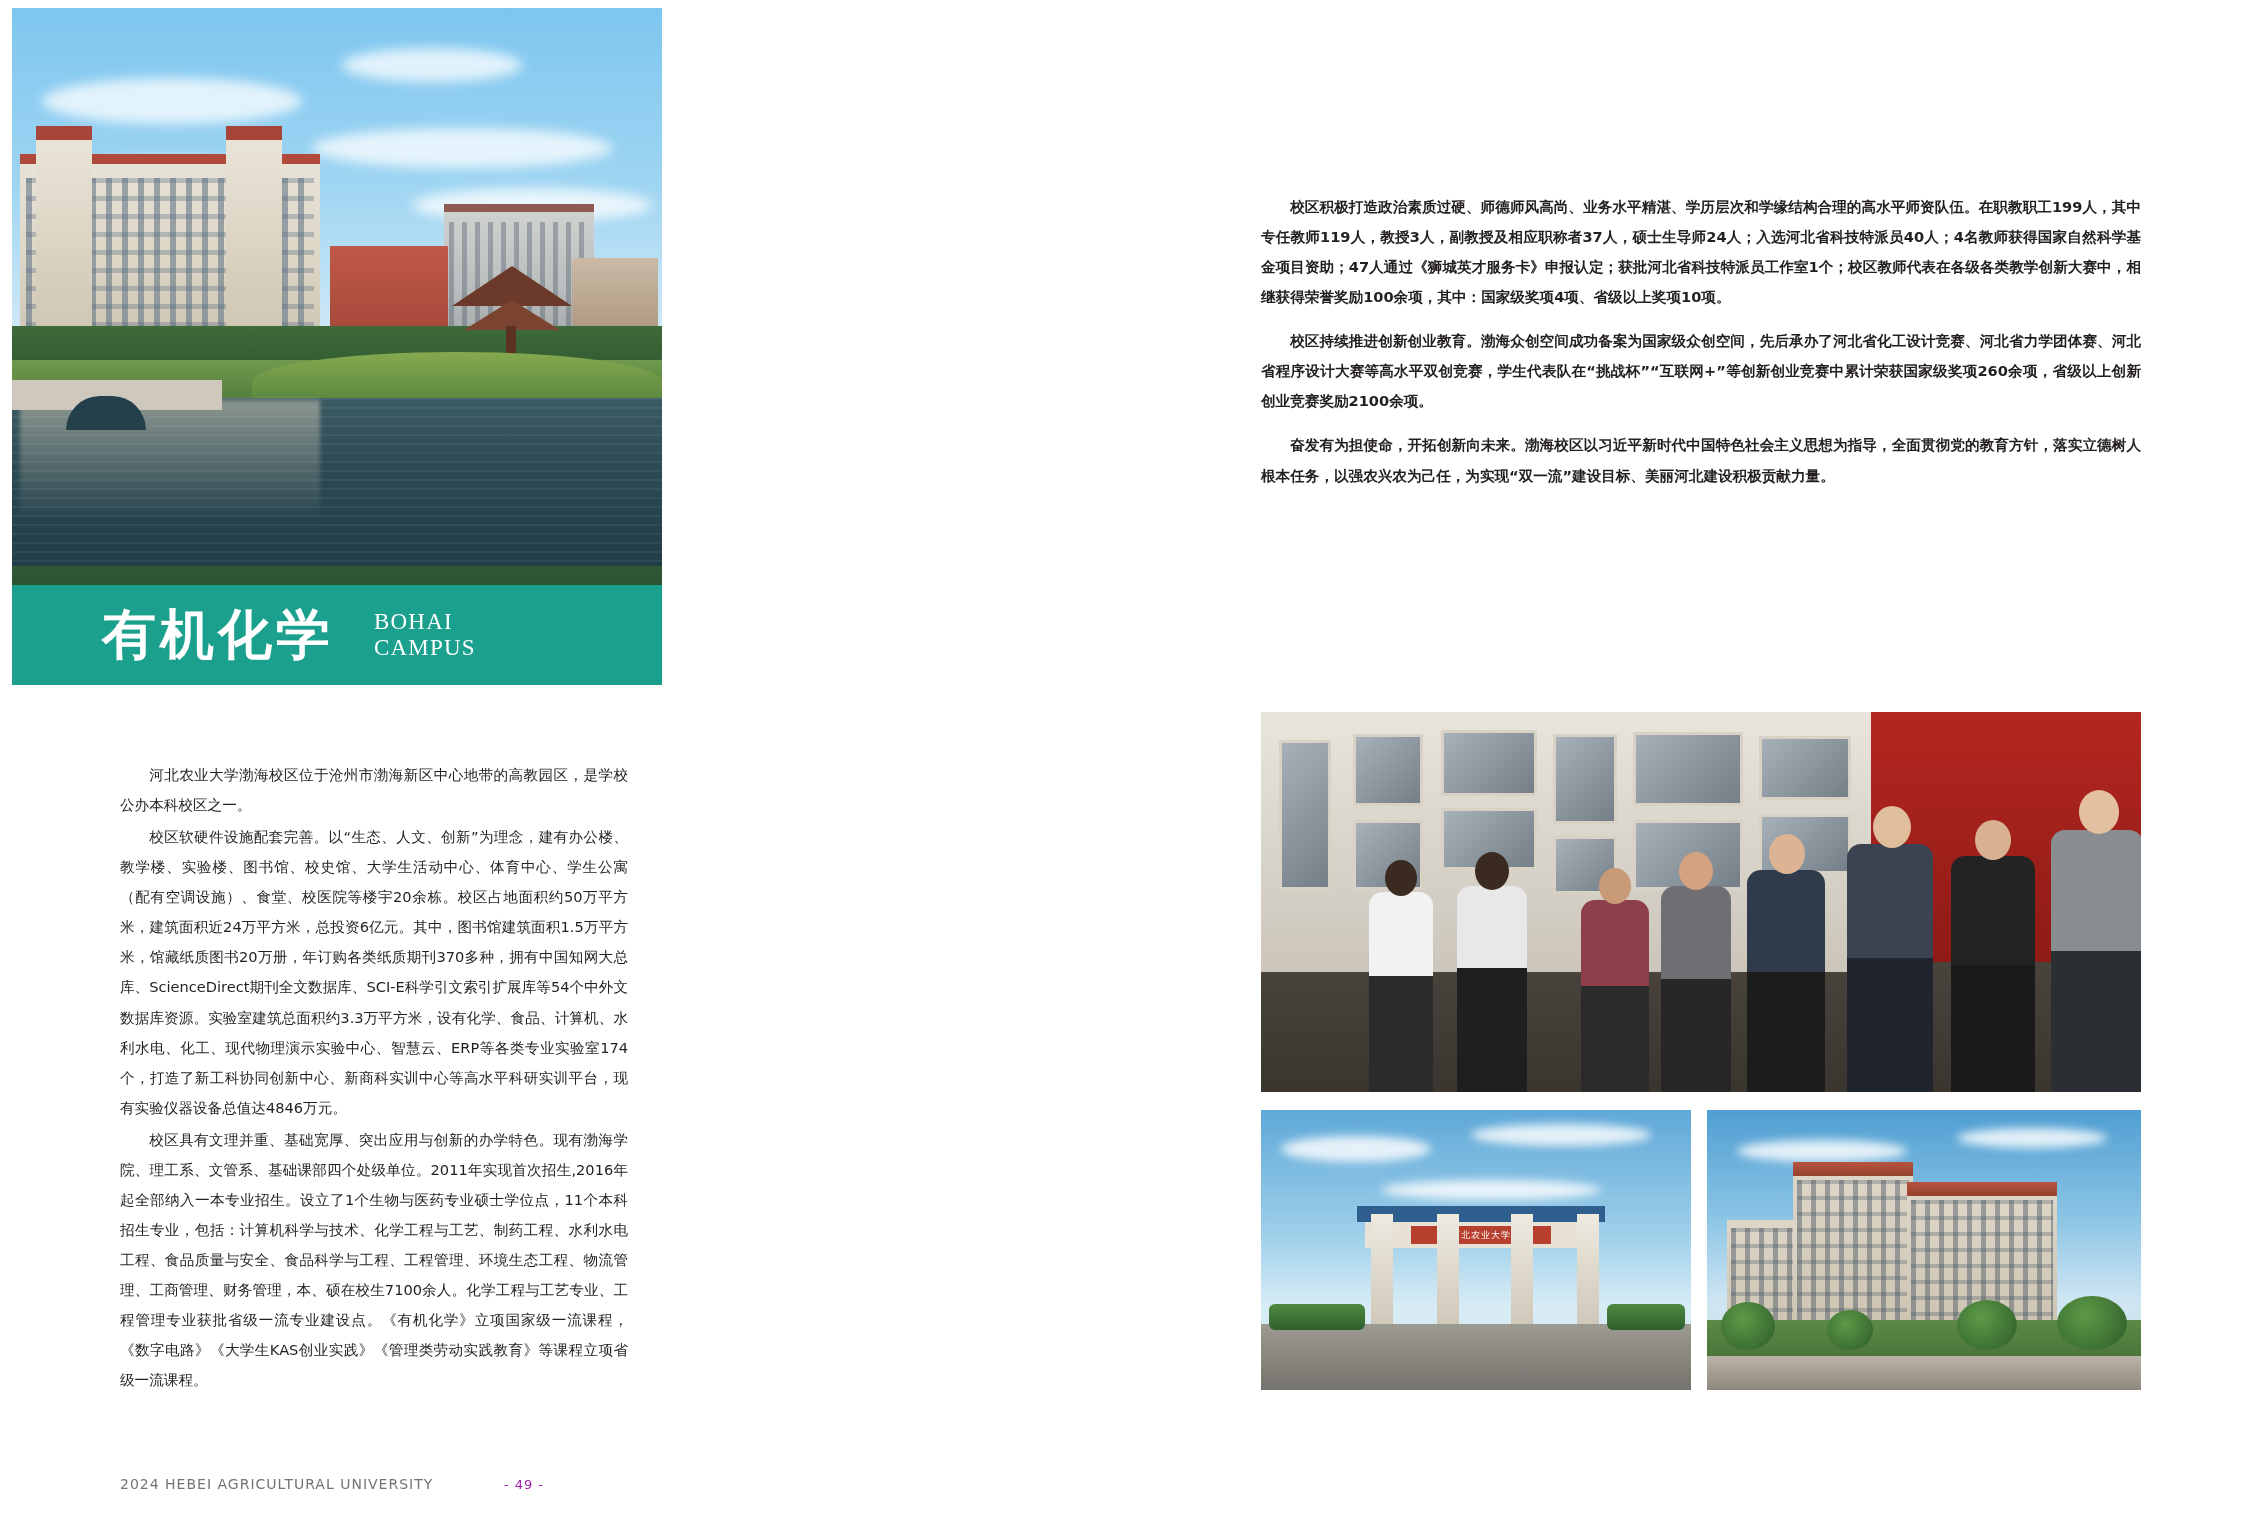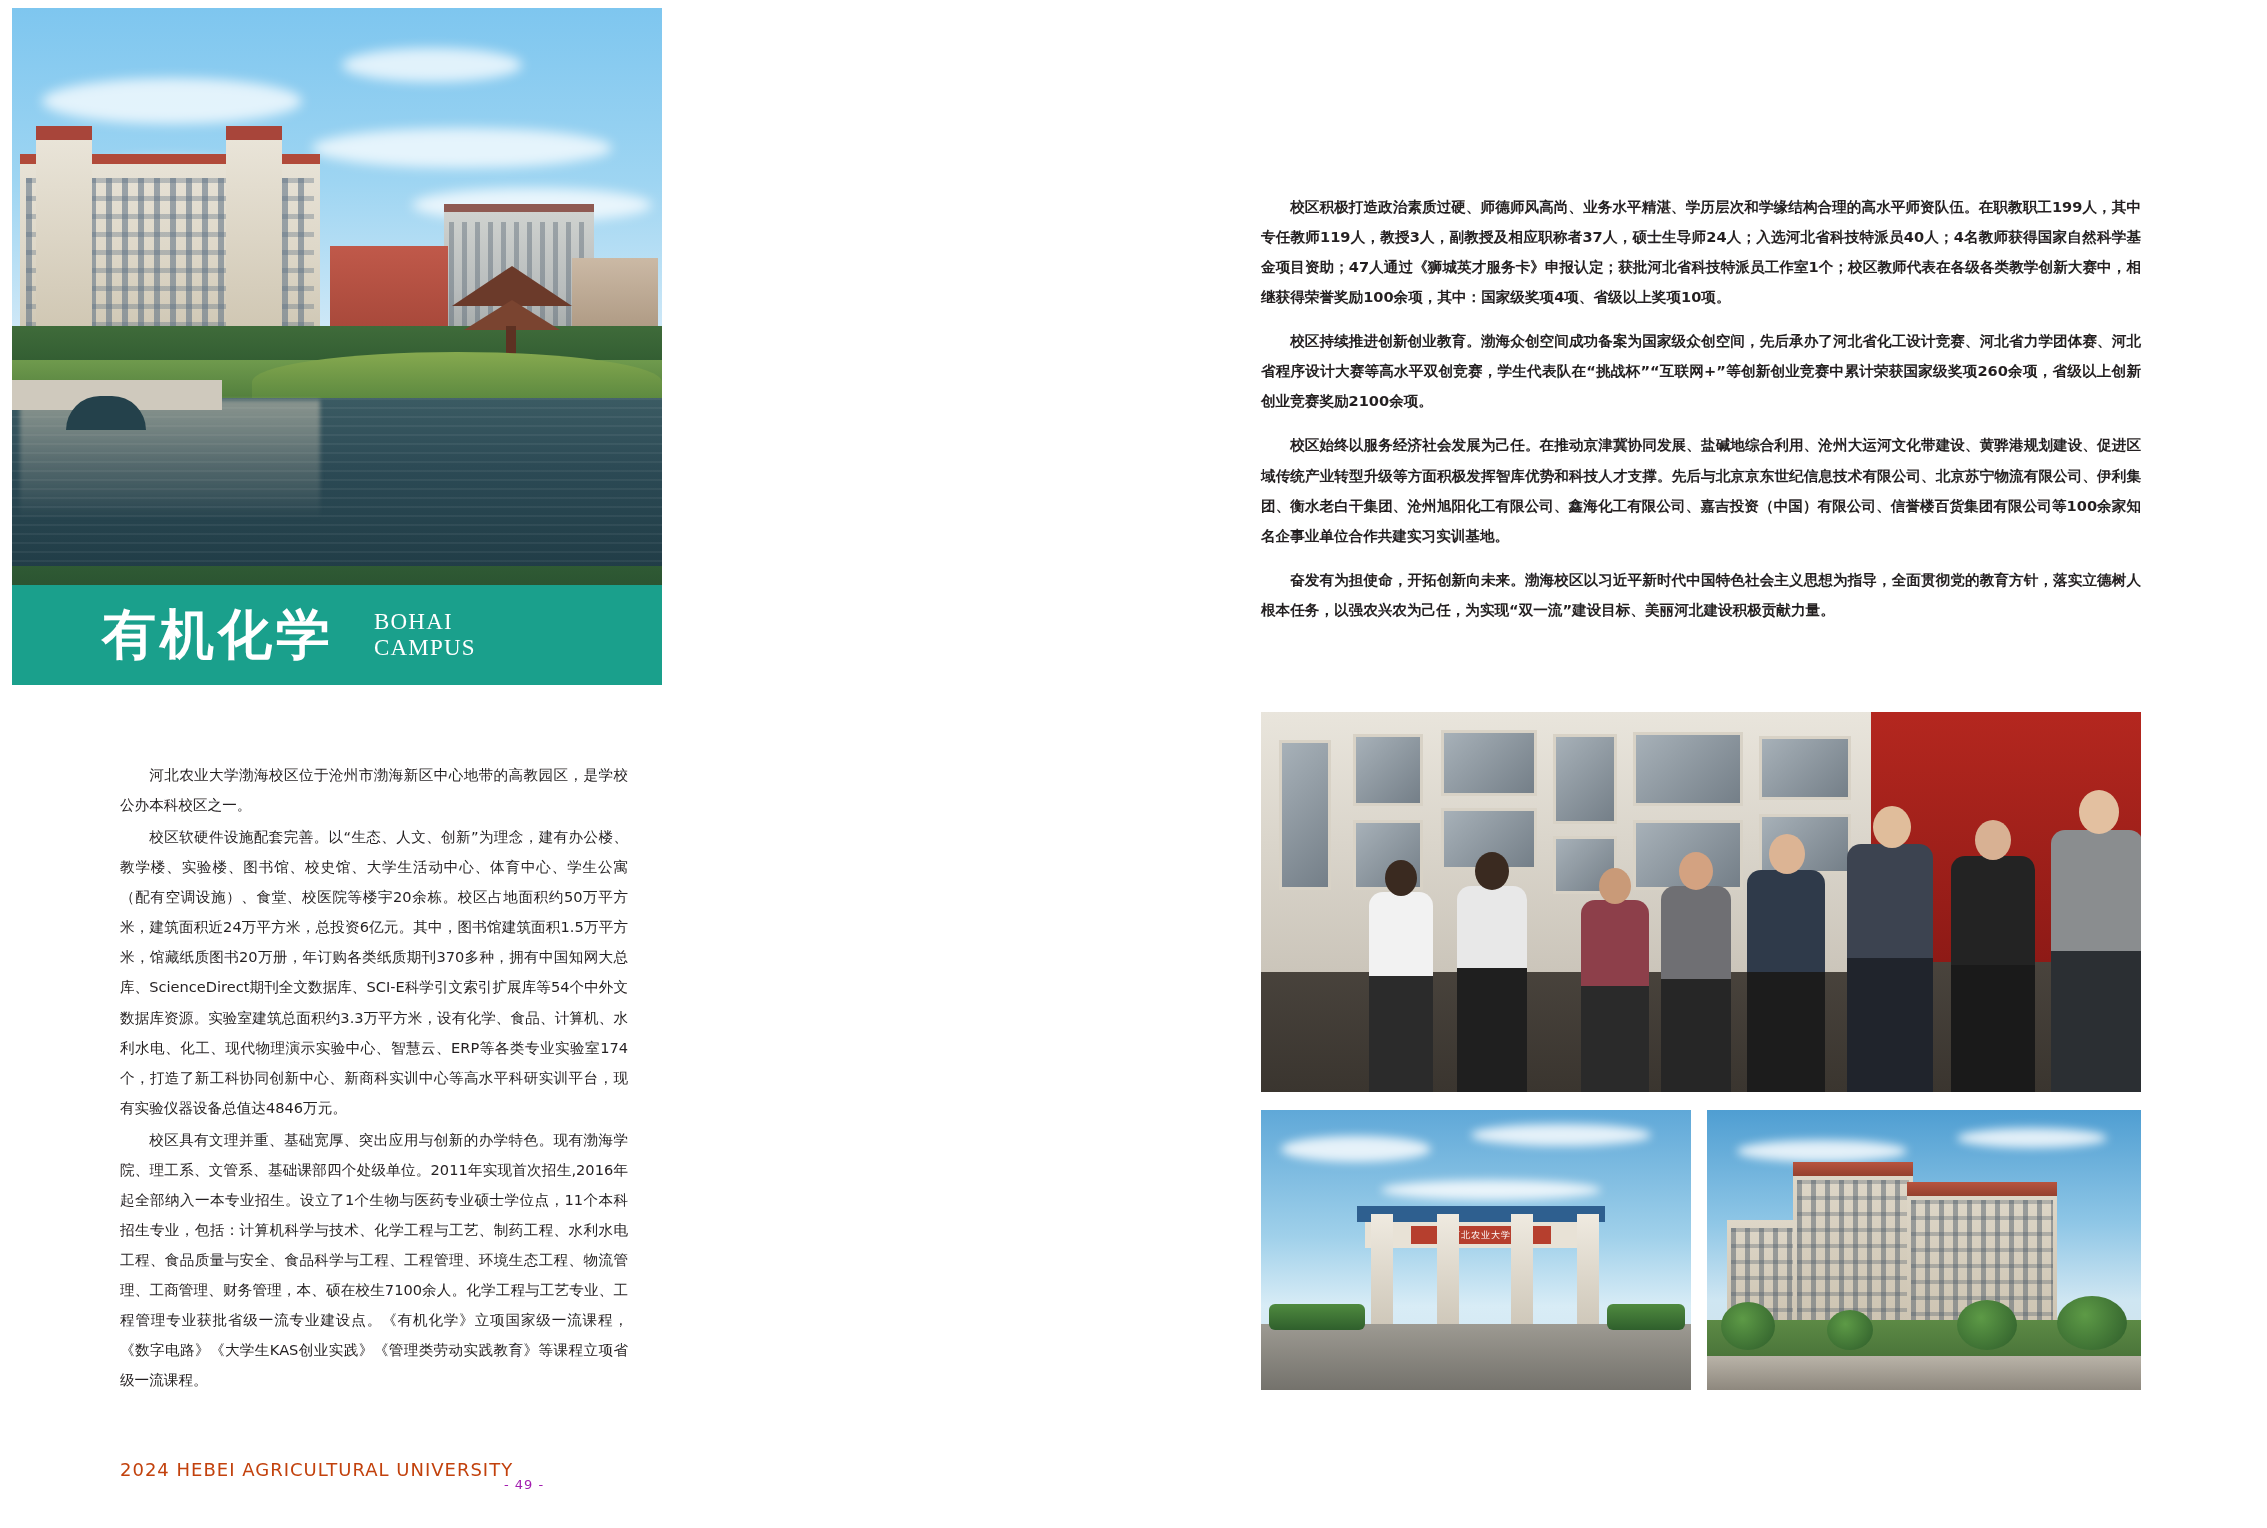--- a/index.html
+++ b/index.html
@@ -267,24 +267,24 @@
     background: repeating-linear-gradient(90deg, rgba(70,85,100,.45) 0 5px, rgba(0,0,0,0) 5px 14px),
                 repeating-linear-gradient(180deg, rgba(70,85,100,.3) 0 4px, rgba(0,0,0,0) 4px 16px);
   }
   .dorm-red { position:absolute; background: linear-gradient(180deg,#b8543f,#95412f); }
   .dorm-ground { position:absolute; left:0; right:0; bottom:0; height:70px; background: linear-gradient(180deg,#5d8a45,#3a6130); }
   .dorm-road { position:absolute; left:0; bottom:0; width:100%; height:34px; background: linear-gradient(180deg,#b9b3a8,#8e887e); }
   .dorm-tree { position:absolute; bottom:40px; background: radial-gradient(circle at 40% 35%, #5d9a46, #2d5b2a); border-radius:50%; }
 
   .folio {
     position: absolute;
-    bottom: 48px;
+    bottom: 36px;
     font-family: "DejaVu Sans", sans-serif;
-    font-size: 18px;
-    color: #c2410c;
+    font-size: 14px;
+    color: #737373;
     letter-spacing: 1px;
   }
   .folio-left  { left: 120px; }
   .folio-num-l { left: 504px; bottom: 36px; font-size: 13px; color:#a21caf;}
 </style>
 </head>
 <body>
 
 <div class="spread">
 
@@ -335,21 +335,20 @@
 
     <div class="folio folio-left">2024 HEBEI AGRICULTURAL UNIVERSITY</div>
     <div class="folio folio-num-l">- 49 -</div>
   </div>
 
   <div class="page page-right">
 
     <div class="right-body">
       <p>校区积极打造政治素质过硬、师德师风高尚、业务水平精湛、学历层次和学缘结构合理的高水平师资队伍。在职教职工199人，其中专任教师119人，教授3人，副教授及相应职称者37人，硕士生导师24人；入选河北省科技特派员40人；4名教师获得国家自然科学基金项目资助；47人通过《狮城英才服务卡》申报认定；获批河北省科技特派员工作室1个；校区教师代表在各级各类教学创新大赛中，相继获得荣誉奖励100余项，其中：国家级奖项4项、省级以上奖项10项。</p>
       <p>校区持续推进创新创业教育。渤海众创空间成功备案为国家级众创空间，先后承办了河北省化工设计竞赛、河北省力学团体赛、河北省程序设计大赛等高水平双创竞赛，学生代表队在“挑战杯”“互联网+”等创新创业竞赛中累计荣获国家级奖项260余项，省级以上创新创业竞赛奖励2100余项。</p>
-      <p>校区始终以服务经济社会发展为己任。在推动京津冀协同发展、盐碱地综合利用、沧州大运河文化带建设、黄骅港规划建设、促进区域传统产业转型升级等方面积极发挥智库优势和科技人才支撑。先后与北京京东世纪信息技术有限公司、北京苏宁物流有限公司、伊利集团、衡水老白干集团、沧州旭阳化工有限公司、鑫海化工有限公司、嘉吉投资（中国）有限公司、信誉楼百货集团有限公司等100余家知名企事业单位合作共建实习实训基地。</p>
       <p>奋发有为担使命，开拓创新向未来。渤海校区以习近平新时代中国特色社会主义思想为指导，全面贯彻党的教育方针，落实立德树人根本任务，以强农兴农为己任，为实现“双一流”建设目标、美丽河北建设积极贡献力量。</p>
     </div>
 
     <div class="photo photo-wide">
       <div class="gallery-wall"></div>
       <div class="exhibit"></div>
       <div class="exhibit-red"></div>
 
       <div class="frame" style="left:18px;top:28px;width:52px;height:150px">
           <i></i>

